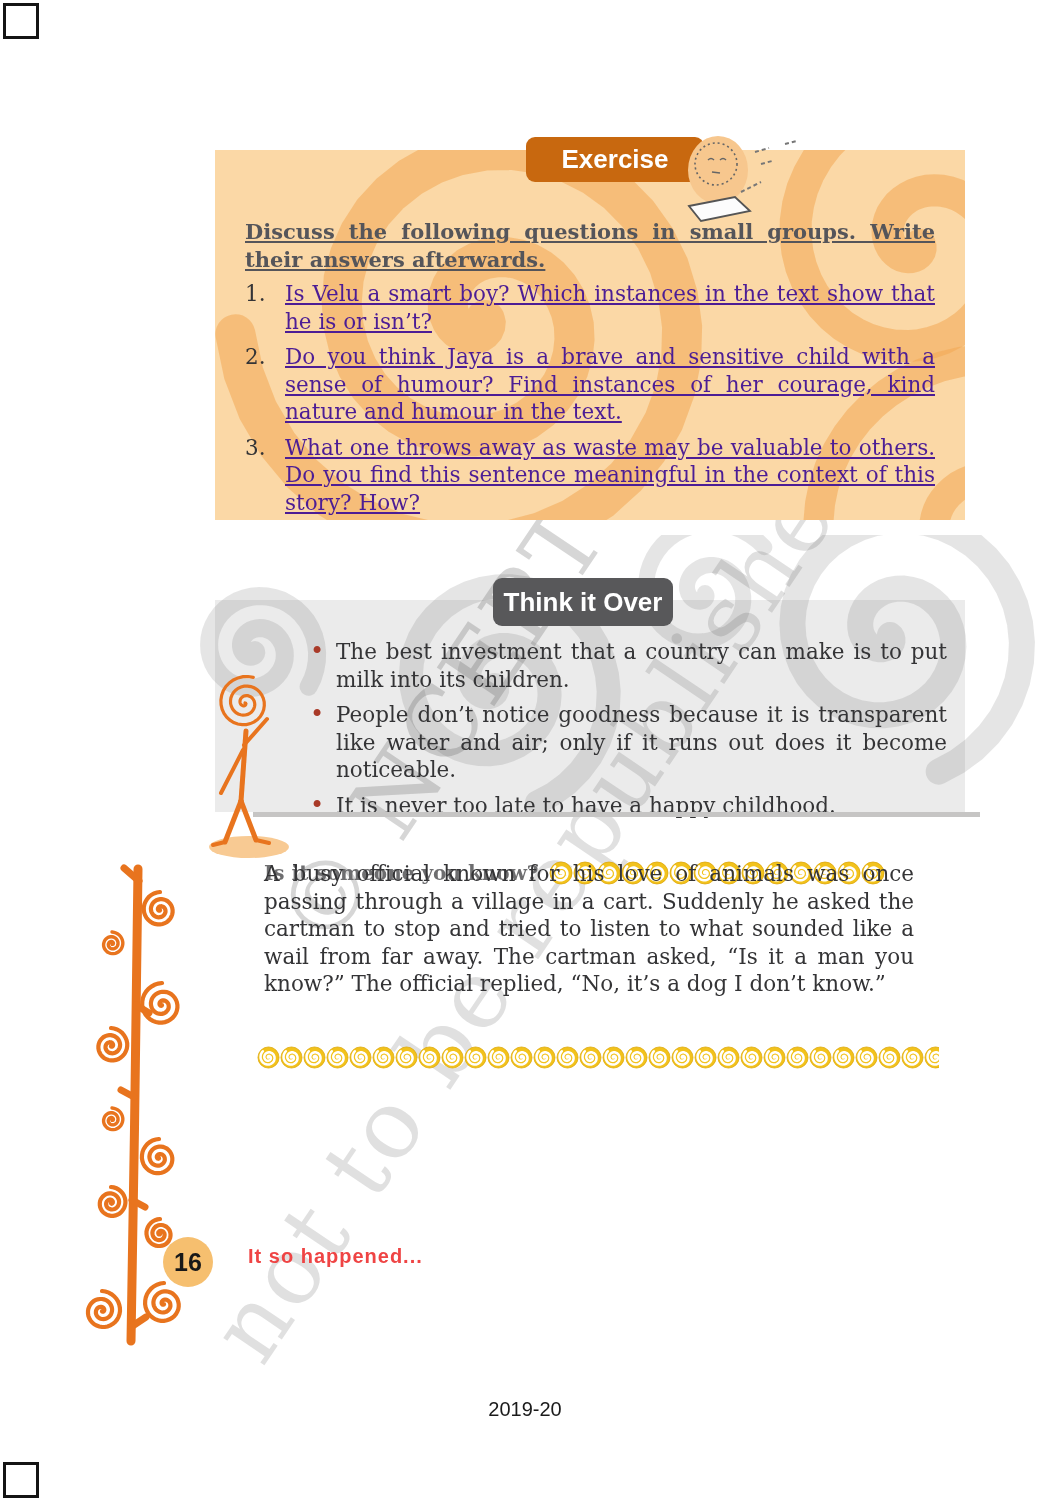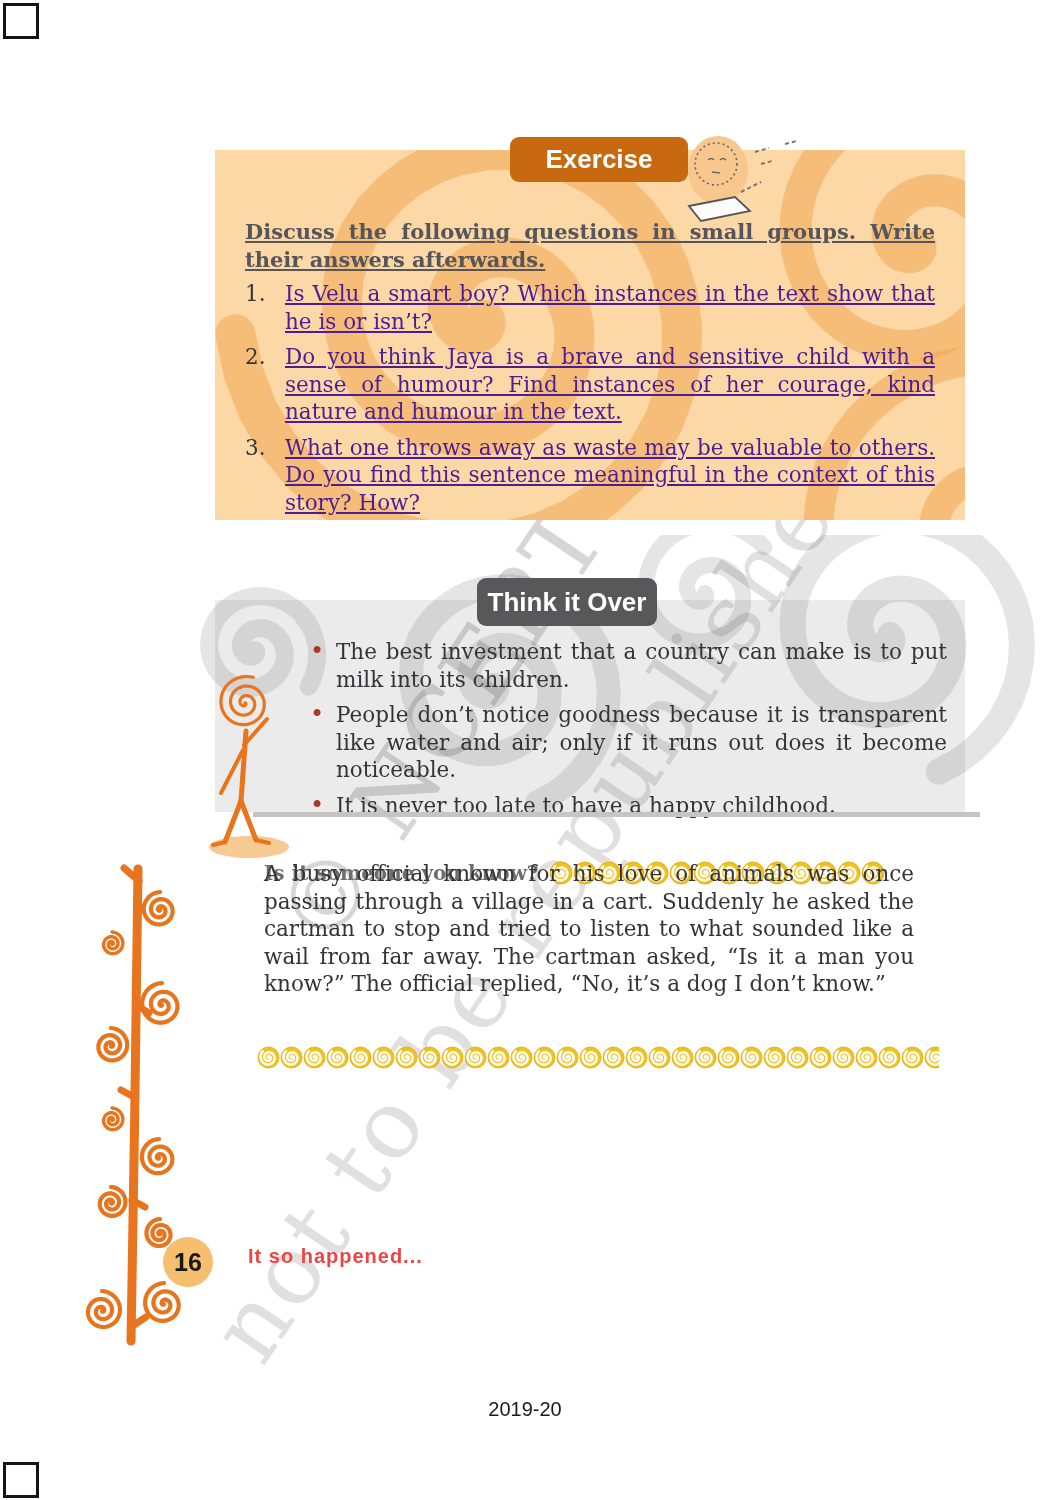--- a/index.html
+++ b/index.html
@@ -23,21 +23,21 @@
           overflow:hidden;z-index:1;}
   #ex-swirls{position:absolute;left:0;top:0;}
   #ex-content{position:relative;padding:68px 30px 0 30px;}
   #ex-instruction{font-weight:bold;font-size:21px;line-height:28px;color:#55555A;text-align:justify;text-decoration:underline;}
   #questions{margin-top:6px;}
   .q-item{display:flex;margin-bottom:8px;}
   .q-num{flex:none;width:40px;font-size:21.5px;line-height:27.5px;color:#343436;}
   .q-text{flex:1;font-size:21.5px;line-height:27.5px;color:#4c1d95;text-align:justify;text-decoration:underline;}
 
   .banner{position:absolute;z-index:2;color:#ffffff;font-family:"Liberation Sans",sans-serif;
-          font-weight:bold;display:flex;align-items:center;justify-content:center;border-radius:9px;}
+          font-weight:bold;display:flex;align-items:center;justify-content:center;border-radius:9px;margin-left:16px;}
   #ex-banner{left:510px;top:137px;width:178px;height:45px;background:#C8680F;font-size:26px;}
   #ti-banner{left:477px;top:578px;width:180px;height:48px;background:#58585A;font-size:26px;}
   #sketch{position:absolute;left:683px;top:130px;z-index:2;}
 
   
   #ti-box{position:absolute;left:215px;top:600px;width:750px;height:212px;
           background:rgba(100,100,100,0.13);z-index:1;}
   #ti-content{padding:38px 18px 0 95px;}
   .ti-item{display:flex;margin-bottom:8px;}
   .ti-bullet{flex:none;width:26px;color:#A93A28;font-size:24px;line-height:27.5px;}

